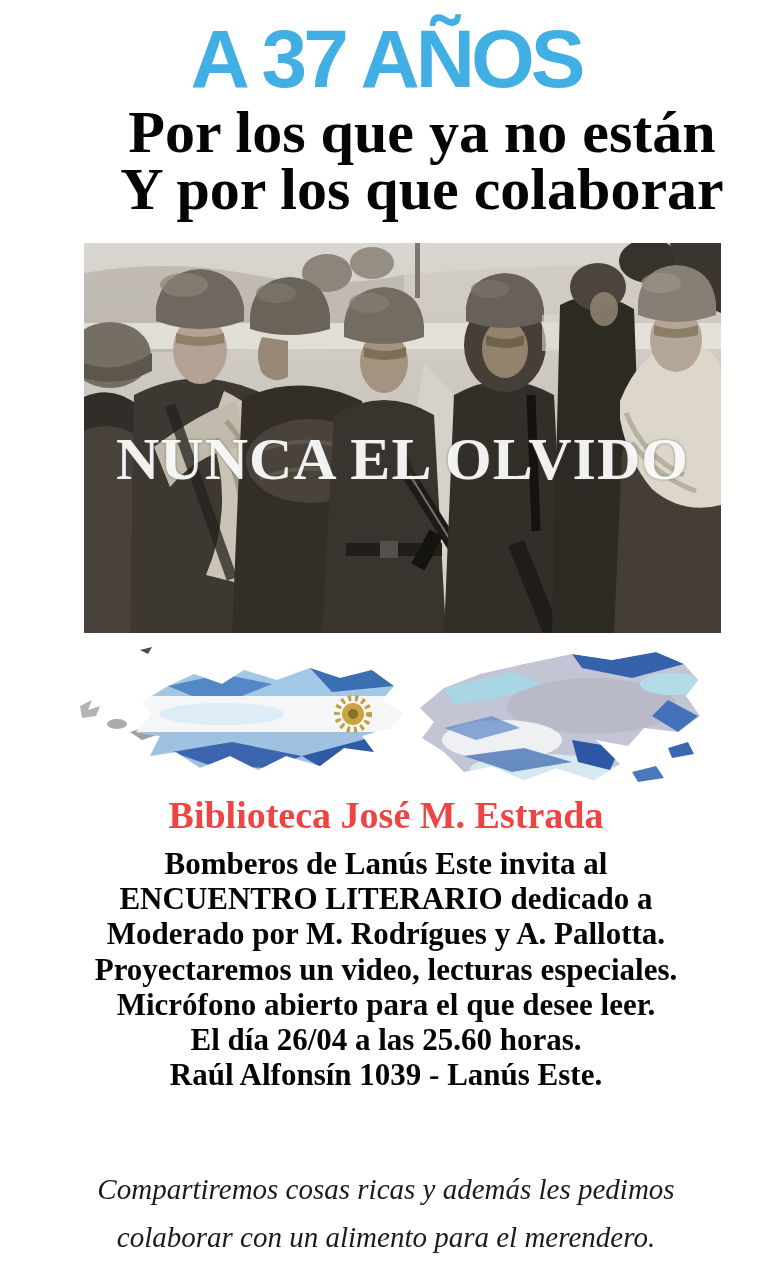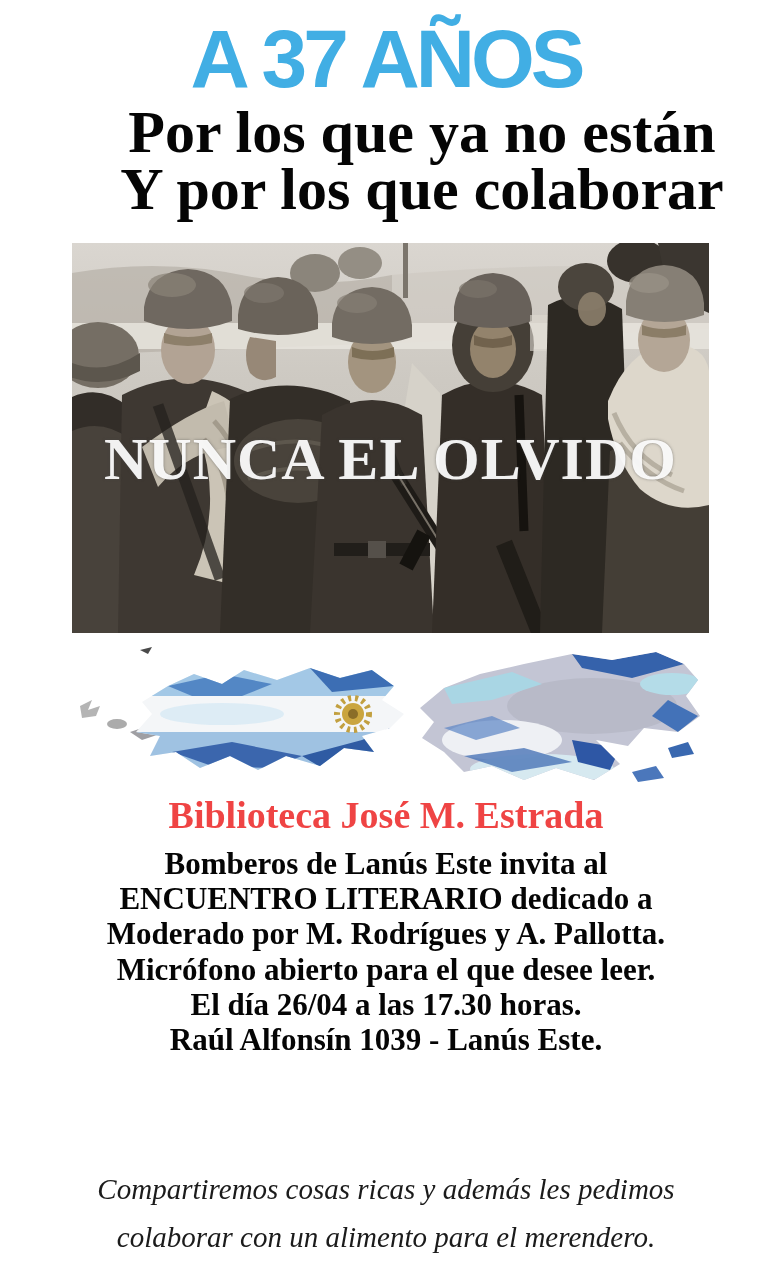--- a/index.html
+++ b/index.html
@@ -19,21 +19,21 @@
     white-space:nowrap;
   }
   .subtitle {
     top:104px;
     font-weight:bold; font-size:60px; line-height:57px;
     color:#050505;
     padding-left:36px;
   }
 
   .photo {
-    position:absolute; left:72px; top:243px; width:637px; height:390px;
+    position:absolute; left:84px; top:243px; width:637px; height:390px;
     overflow:hidden; background:#701a75;
   }
   .photo svg { display:block; }
   .photo-overlay {
     position:absolute; left:0; top:186px; width:100%;
     text-align:center;
     font-family:"Liberation Serif", serif;
     font-weight:bold; font-size:60px; line-height:1;
     color:rgba(255,255,255,0.93);
     letter-spacing:1px; white-space:nowrap;
@@ -226,22 +226,23 @@
       </g>
     </svg>
   </div>
 
   <div class="center venue">Biblioteca José M. Estrada</div>
 
   <div class="center info">
     <p>Bomberos de Lanús Este invita al</p>
     <p>ENCUENTRO LITERARIO dedicado a</p>
     <p>Moderado por M. Rodrígues y A. Pallotta.</p>
+    <p>Proyectaremos un video, lecturas especiales.</p>
     <p>Micrófono abierto para el que desee leer.</p>
-    <p>El día 26/04 a las 17.30 horas.</p>
+    <p>El día 26/04 a las 25.60 horas.</p>
     <p>Raúl Alfonsín 1039 - Lanús Este.</p>
   </div>
 
   <div class="center footer">
     <p>Compartiremos cosas ricas y además les pedimos</p>
     <p>colaborar con un alimento para el merendero.</p>
   </div>
 
 </div>
 

